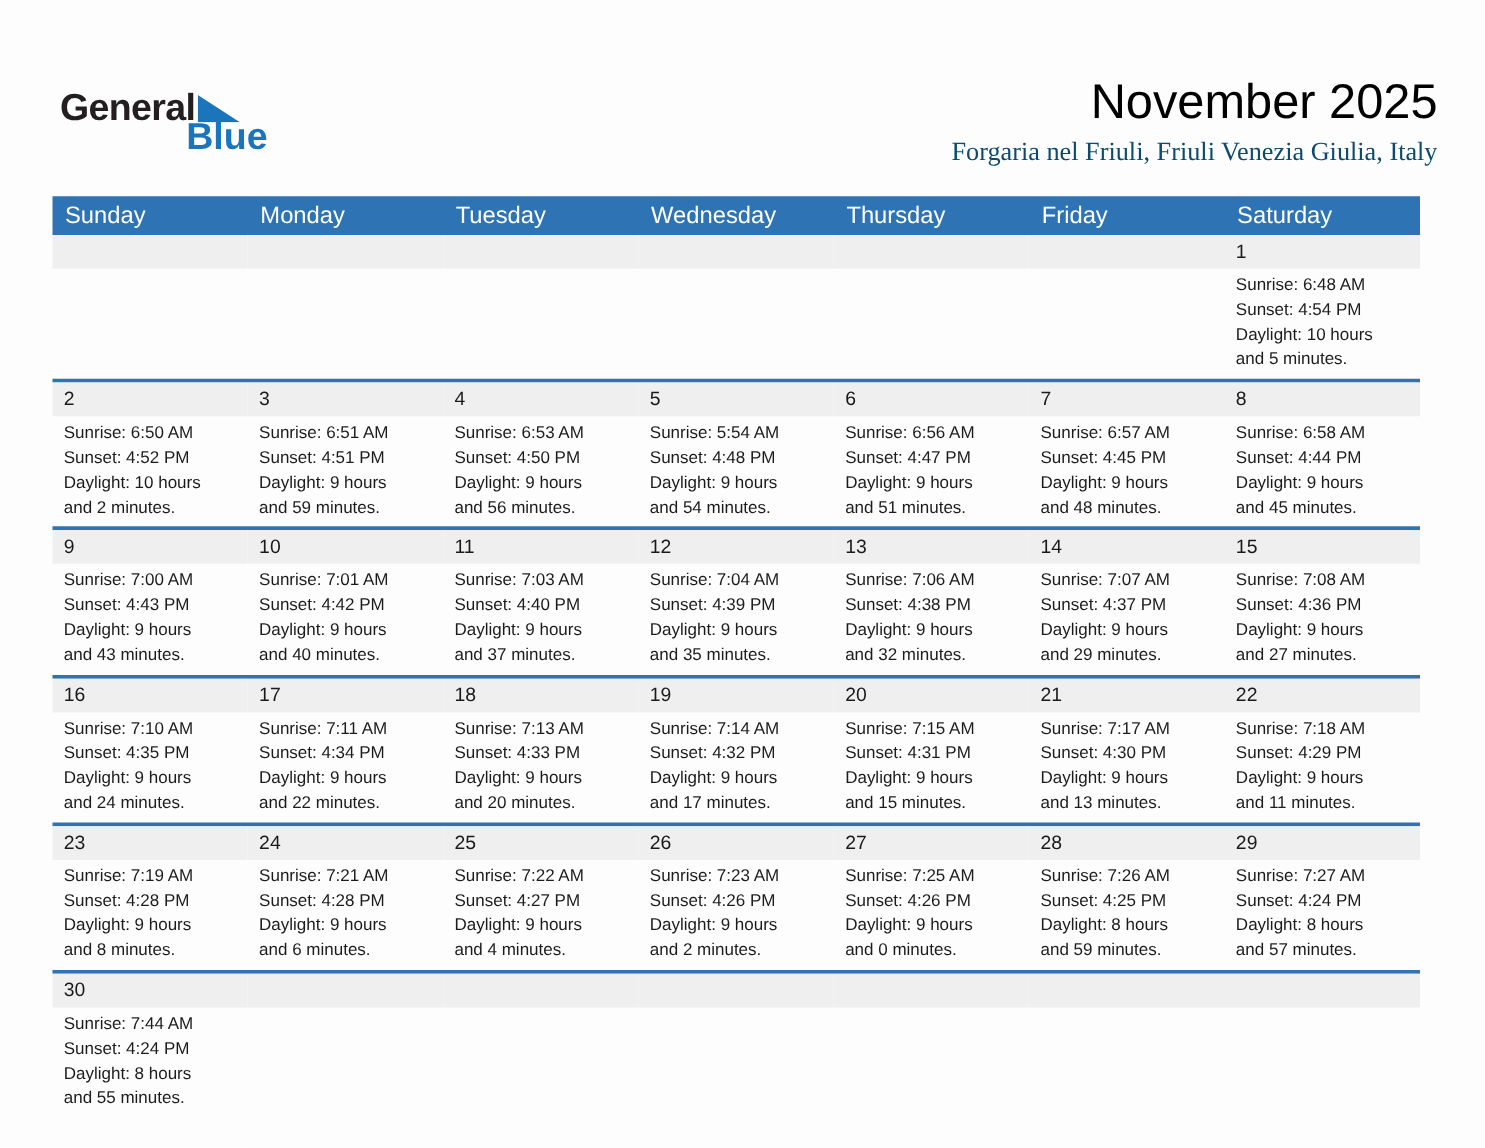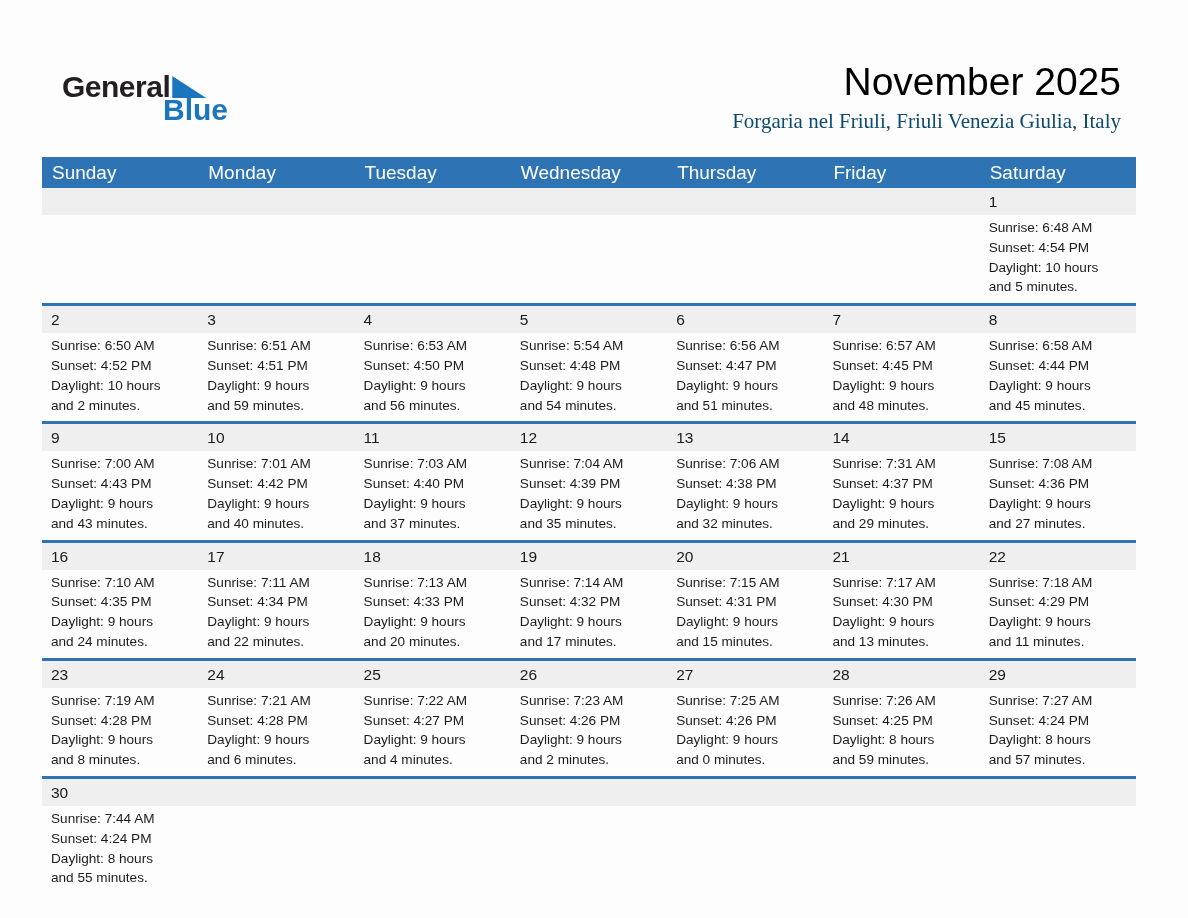--- a/index.html
+++ b/index.html
@@ -7,29 +7,29 @@
     --band:#EFEFEF;
     --logo-blue:#1B75BC;
     --text:#1C1C1C;
   }
   *{box-sizing:border-box;}
   body{margin:0;background:#ffffff;font-family:"Liberation Sans",sans-serif;}
   .page{position:relative;width:1188px;height:918px;background:#FDFDFD;overflow:hidden;}
 
   
   .top{position:relative;height:157px;}
-  .logo{position:absolute;left:62px;top:72px;}
+  .logo{position:absolute;left:48px;top:72px;}
   .logo-row1{display:flex;align-items:flex-start;}
   .logo-general{font-size:30px;font-weight:bold;color:#231F20;letter-spacing:-0.5px;line-height:30px;}
   .logo-triangle{width:34px;height:22px;background:var(--logo-blue);
     clip-path:polygon(0 0,100% 100%,0 100%);margin-left:2px;margin-top:4px;}
   .logo-row2{margin-left:85px;margin-top:-7px;}
   .logo-blue{font-size:30px;font-weight:bold;color:var(--logo-blue);line-height:30px;margin-left:16px;}
 
-  .titles{position:absolute;top:60px;right:67px;text-align:right;}
+  .titles{position:absolute;top:60px;right:38px;text-align:right;}
   .title{font-size:39px;color:#000;line-height:44px;white-space:nowrap;}
   .subtitle{font-size:21px;color:#0c4a6e;margin-top:5px;white-space:nowrap;font-family:Liberation Serif, serif;}
 
   
   .calendar{margin-left:42px;width:1094px;}
   .dow{display:flex;background:var(--accent);height:31px;}
   .dow-cell{flex:1;color:#fff;font-size:19px;line-height:31px;padding-left:10px;overflow:hidden;}
   .week{display:flex;}
   .week + .week{border-top:3px solid var(--accent);}
   .cell{flex:1;min-height:107px;}
@@ -203,21 +203,21 @@
             <div class="cell-body">
               <div>Sunrise: 7:06 AM</div>
               <div>Sunset: 4:38 PM</div>
               <div>Daylight: 9 hours</div>
               <div>and 32 minutes.</div>
             </div>
           </div>
           <div class="cell">
             <div class="daynum">14</div>
             <div class="cell-body">
-              <div>Sunrise: 7:31 AM</div>
+              <div>Sunrise: 7:07 AM</div>
               <div>Sunset: 4:37 PM</div>
               <div>Daylight: 9 hours</div>
               <div>and 29 minutes.</div>
             </div>
           </div>
           <div class="cell">
             <div class="daynum">15</div>
             <div class="cell-body">
               <div>Sunrise: 7:08 AM</div>
               <div>Sunset: 4:36 PM</div>

